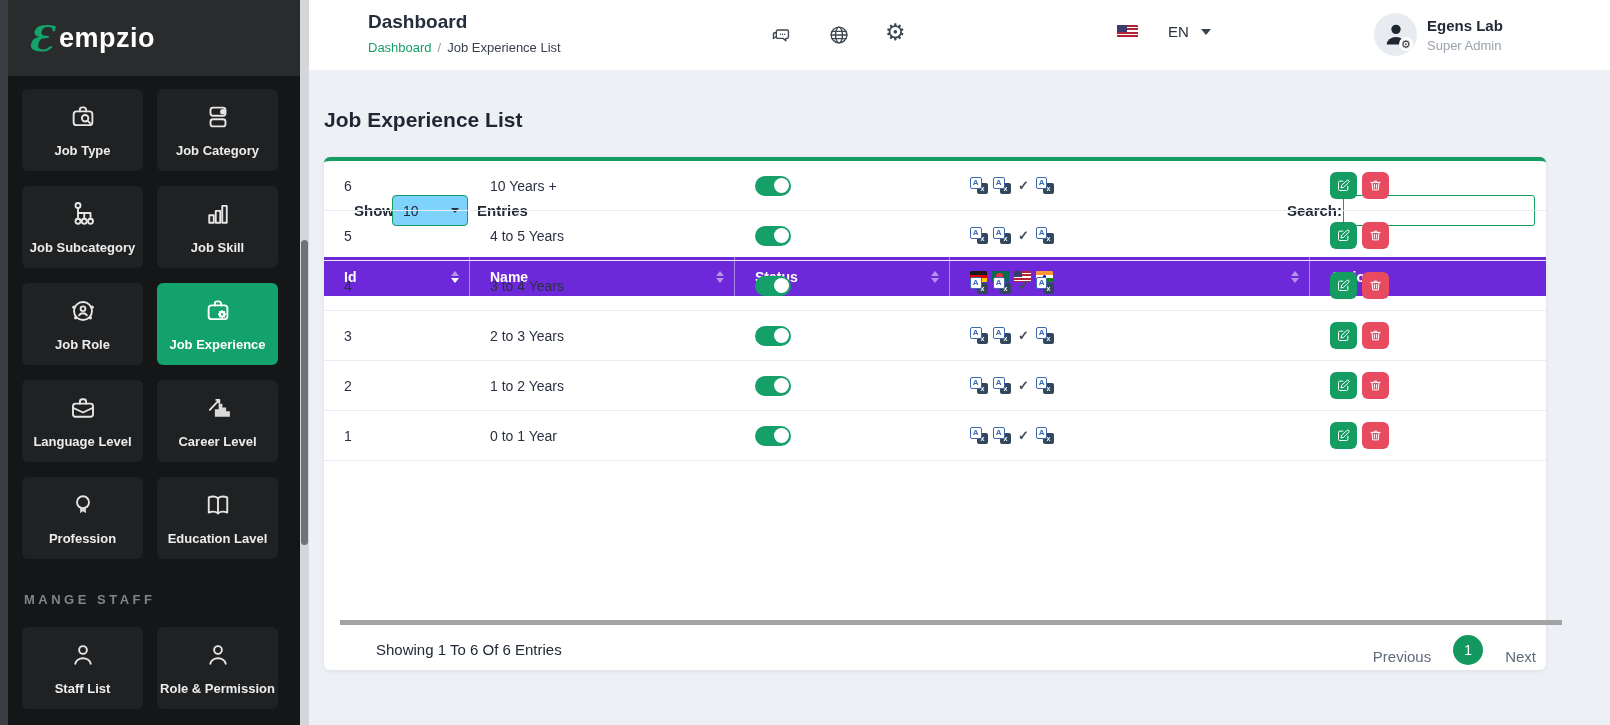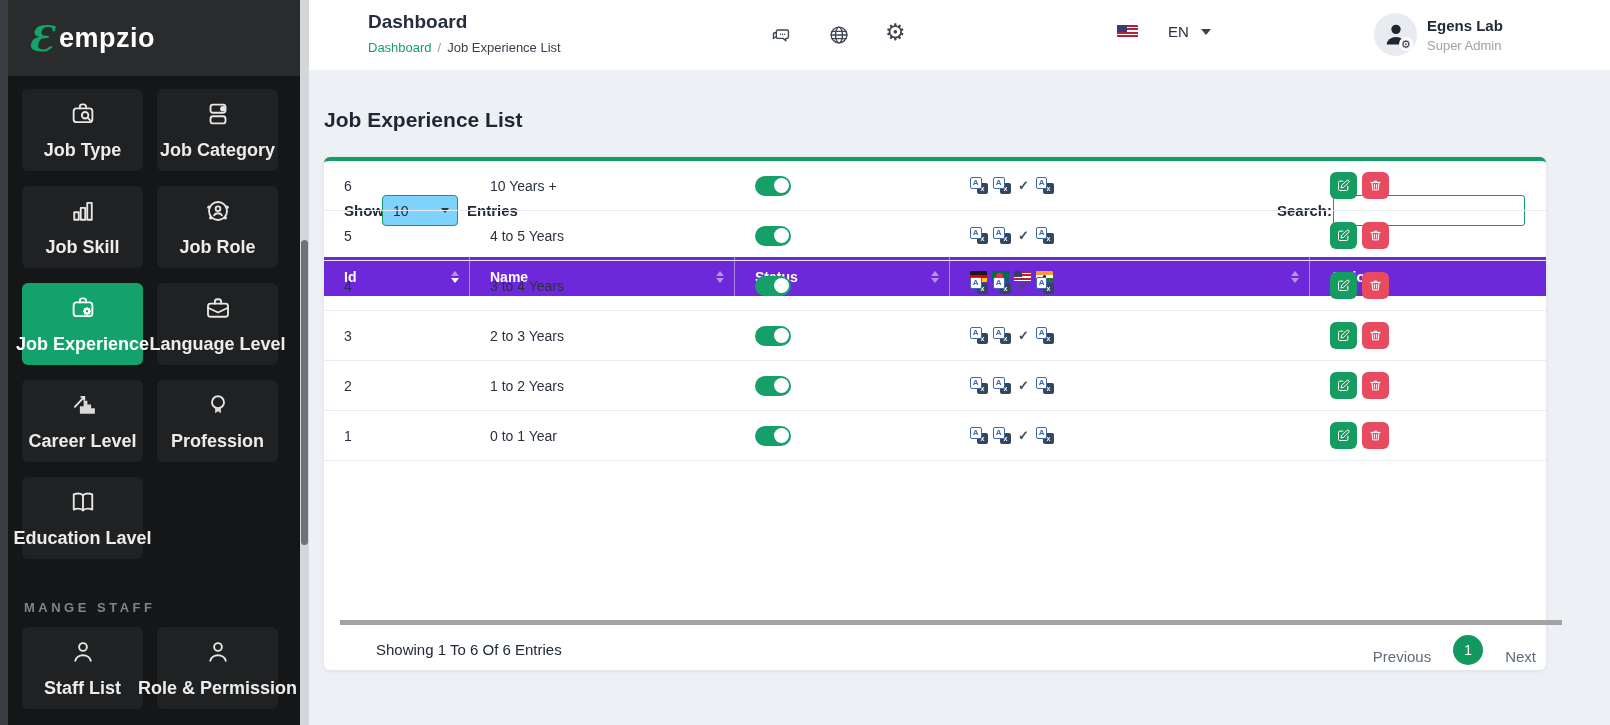--- a/index.html
+++ b/index.html
@@ -12,25 +12,25 @@
   .logo-row { position:absolute; left:0; top:0; width:300px; height:76px; background:#292b2d; display:flex; align-items:center; padding-left:28px; }
   .logo-mark { font-family:"DejaVu Serif", serif; font-style:italic; font-weight:bold; font-size:36px; color:#14a36b; line-height:1; }
   .logo-text { font-size:27px; font-weight:bold; color:#ffffff; margin-left:5px; letter-spacing:.5px; }
 
   .tiles { position:absolute; left:22px; top:89px; width:256px; display:grid; grid-template-columns:121px 121px; column-gap:14px; row-gap:15px; }
   .tiles2 { position:absolute; left:22px; top:627px; width:256px; display:grid; grid-template-columns:121px 121px; column-gap:14px; row-gap:15px; }
   .tile { height:82px; background:#1f2123; border-radius:6px; display:flex; flex-direction:column; align-items:center; justify-content:center; gap:7px; color:#ececec; cursor:pointer; }
   .tile svg { width:30px; height:30px; stroke:#e6e6e6; fill:none; stroke-width:1.5; stroke-linecap:round; stroke-linejoin:round; }
   .tile .fillpart { fill:#d9d9d9; stroke:none; }
   .tile .dot { fill:#e6e6e6; stroke:none; }
-  .tile-label { font-size:18px; font-weight:bold; white-space:nowrap; }
+  .tile-label { font-size:13px; font-weight:bold; white-space:nowrap; }
   .tile.active { background:#13a26b; color:#fff; }
   .tile.active svg { stroke:#ffffff; }
 
-  .section-label { position:absolute; left:24px; top:592px; font-size:13px; color:#7e8489; letter-spacing:3.5px; font-weight:bold;margin-top:8px; }
+  .section-label { position:absolute; left:24px; top:592px; font-size:13px; color:#7e8489; letter-spacing:3.5px; font-weight:bold; }
 
   .sb-track { position:absolute; left:300px; top:0; width:9px; height:725px; background:#d4d6d9; }
   .sb-thumb { position:absolute; left:301px; top:240px; width:7px; height:305px; background:#6d7379; border-radius:4px; }
 
   
   .header { position:absolute; left:309px; top:0; width:1301px; height:70px; background:#ffffff; }
   .hdr-title { position:absolute; left:59px; top:11px; font-size:19px; font-weight:bold; color:#232d3b; }
   .breadcrumb { position:absolute; left:59px; top:40px; font-size:13px; }
   .bc-root { color:#17a068; cursor:pointer; }
   .bc-sep { color:#9aa1aa; margin:0 6px; }
@@ -61,21 +61,21 @@
   .user-name { position:absolute; left:1118px; top:17px; font-size:15px; font-weight:bold; color:#222a36; }
   .user-role { position:absolute; left:1118px; top:38px; font-size:13px; color:#9aa1aa; }
 
   
   .page-title { position:absolute; left:324px; top:108px; font-size:21px; font-weight:bold; color:#1f2734; }
   .create-btn { position:absolute; left:1335px; top:108px; width:211px; height:35px; background:#149c61; border:none; border-radius:4px; color:#fff; font-size:15px; font-family:inherit; display:flex; align-items:center; justify-content:center; gap:8px; cursor:pointer; }
   .create-btn svg { width:17px; height:17px; stroke:#fff; fill:none; stroke-width:1.5; stroke-linecap:round; stroke-linejoin:round; }
 
   .card { position:absolute; left:324px; top:157px; width:1222px; height:513px; background:#ffffff; border-radius:6px; border-top:4px solid #149c61; box-shadow:0 1px 4px rgba(30,40,60,.08); }
 
-  .controls { position:absolute; left:0; top:32px; width:100%; height:36px; }
+  .controls { position:absolute; left:10px; top:32px; width:100%; height:36px; }
   .ctl-label { font-size:15px; font-weight:bold; color:#212a36; }
   .show-lbl { position:absolute; left:20px; top:9px; }
   .select-wrap { position:absolute; left:58px; top:2px; width:76px; height:31px; }
   .entries-select { width:76px; height:31px; border:1.6px solid #149c61; border-radius:4px; background:#7dd3fc; font-size:14px; font-family:inherit; color:#212a36; padding:0 22px 0 10px; appearance:none; -webkit-appearance:none; cursor:pointer; }
   .select-wrap::after { content:""; position:absolute; right:9px; top:13px; width:0; height:0; border-left:4.5px solid transparent; border-right:4.5px solid transparent; border-top:5.5px solid #2a3340; pointer-events:none; }
   .entries-lbl { position:absolute; left:143px; top:9px; }
   .search-lbl { position:absolute; left:953px; top:9px; }
   .search-input { position:absolute; left:1009px; top:2px; width:192px; height:31px; border:1.6px solid #149c61; border-radius:3px; font-size:14px; font-family:inherit; padding:0 8px; color:#212a36; outline:none; }
 
   
@@ -147,20 +147,32 @@
         <span>
           <svg viewBox="0 0 24 24">
               <rect x="6" y="4.5" width="12" height="6.5" rx="2"></rect>
               <circle class="dot" cx="15.8" cy="7.7" r="2.1"></circle>
               <rect x="6" y="13.8" width="12" height="5.7" rx="2"></rect>
             </svg>
         </span>
         <span class="tile-label">Job Category</span>
       </div>
 
+      <div class="tile">
+        <span>
+          <svg viewBox="0 0 24 24">
+              <circle cx="8" cy="5.2" r="2"></circle>
+              <path d="M8 7.2v4M8 11.2h10M8 11.2v4.6M13 11.2v4.6M18 11.2v4.6"></path>
+              <circle cx="8" cy="17.8" r="2"></circle>
+              <circle cx="13" cy="17.8" r="2"></circle>
+              <circle cx="18" cy="17.8" r="2"></circle>
+            </svg>
+        </span>
+        <span class="tile-label">Job Subcategory</span>
+      </div>
 
       <div class="tile">
         <span>
           <svg viewBox="0 0 24 24">
               <rect x="5" y="13" width="3.6" height="6"></rect>
               <rect x="10.2" y="9.5" width="3.6" height="9.5"></rect>
               <rect x="15.4" y="5.5" width="3.6" height="13.5"></rect>
             </svg>
         </span>
         <span class="tile-label">Job Skill</span>

